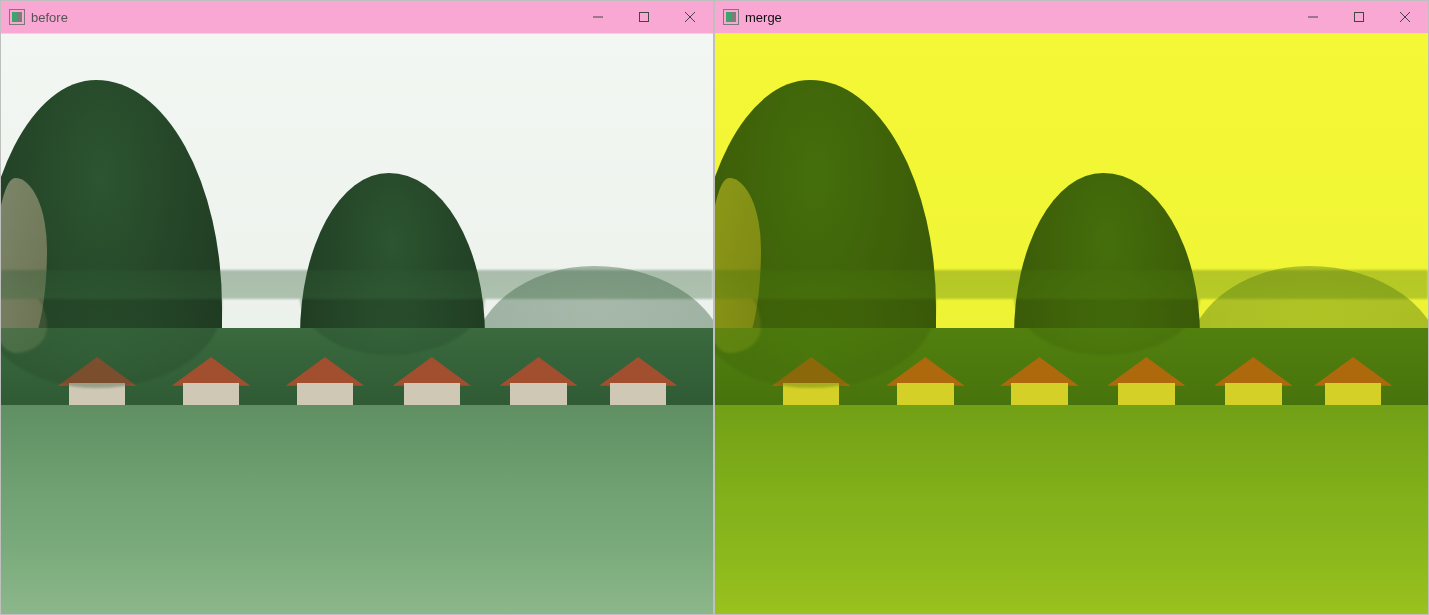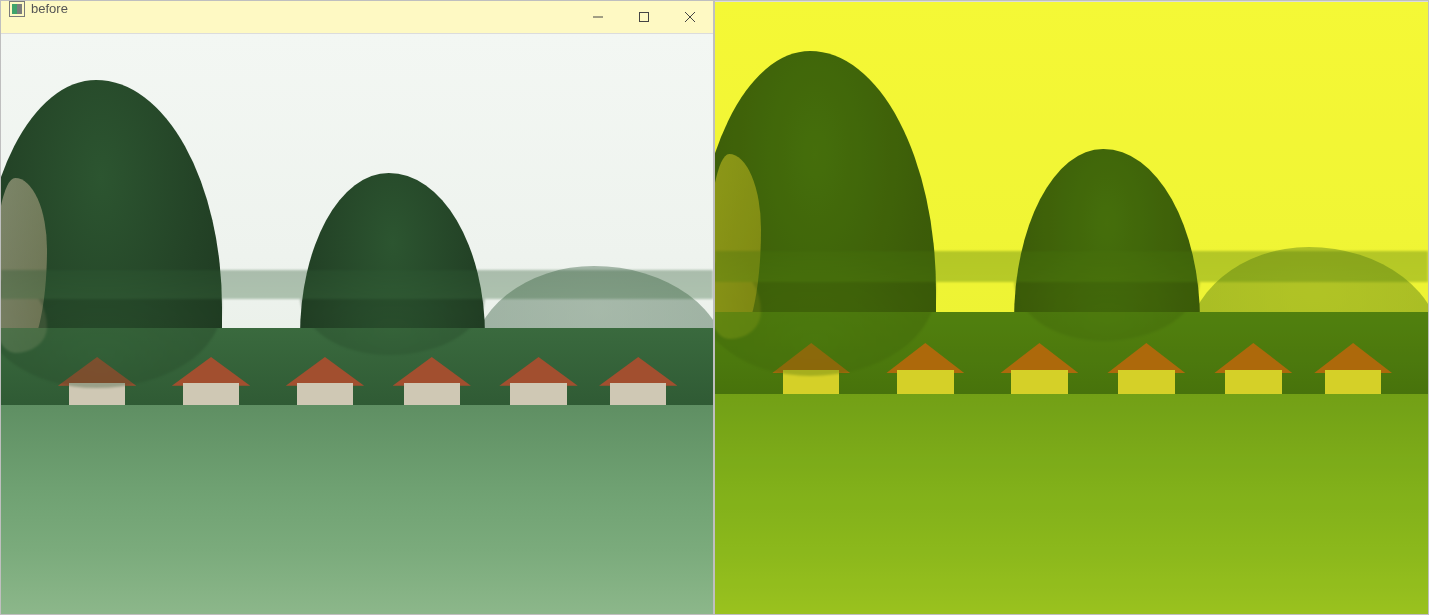--- a/index.html
+++ b/index.html
@@ -23,21 +23,22 @@
     display: flex;
     flex-direction: column;
     box-sizing: border-box;
   }
   .window.left  { width: 714px; height: 615px; }
   .window.right { width: 715px; height: 615px; }
 
   .titlebar {
     height: 32px;
     display: flex;
-    background: #fef9c3;
+    align-items: center;
+    background: #f9a8d4;
     color: #6b6b6b;
     user-select: none;
   }
   .titlebar .app-icon {
     width: 16px;
     height: 16px;
     margin: 0 6px 0 8px;
     display: inline-block;
     position: relative;
     border: 1px solid #7a7a7a;
@@ -265,20 +266,43 @@
         <div class="reflection">
           <div class="karst a" style="opacity:.9"></div>
           <div class="karst b" style="opacity:.9"></div>
           <div class="shore"></div>
         </div>
       </div>
     </div>
   </div>
 
   <div class="window right">
+    <div class="titlebar">
+      <span class="app-icon"></span>
+      <span class="title-text">merge</span>
+      <span class="spacer"></span>
+      <div class="win-controls">
+        <div class="win-btn" title="Minimize">
+          <svg viewBox="0 0 10 10">
+              <line x1="0" y1="5" x2="10" y2="5" stroke-width="1"></line>
+            </svg>
+        </div>
+        <div class="win-btn" title="Maximize">
+          <svg viewBox="0 0 10 10">
+              <rect x="0.5" y="0.5" width="9" height="9" fill="none" stroke-width="1"></rect>
+            </svg>
+        </div>
+        <div class="win-btn close" title="Close">
+          <svg viewBox="0 0 10 10">
+              <line x1="0" y1="0" x2="10" y2="10" stroke-width="1"></line>
+              <line x1="10" y1="0" x2="0" y2="10" stroke-width="1"></line>
+            </svg>
+        </div>
+      </div>
+    </div>
     <div class="client">
       <div class="scene">
         <div class="sky"></div>
         <div class="karst c"></div>
         <div class="karst a"></div>
         <div class="karst b"></div>
         <div class="palms"></div>
         <div class="shore"></div>
         <div class="hut h1">
             <div class="roof"></div>

